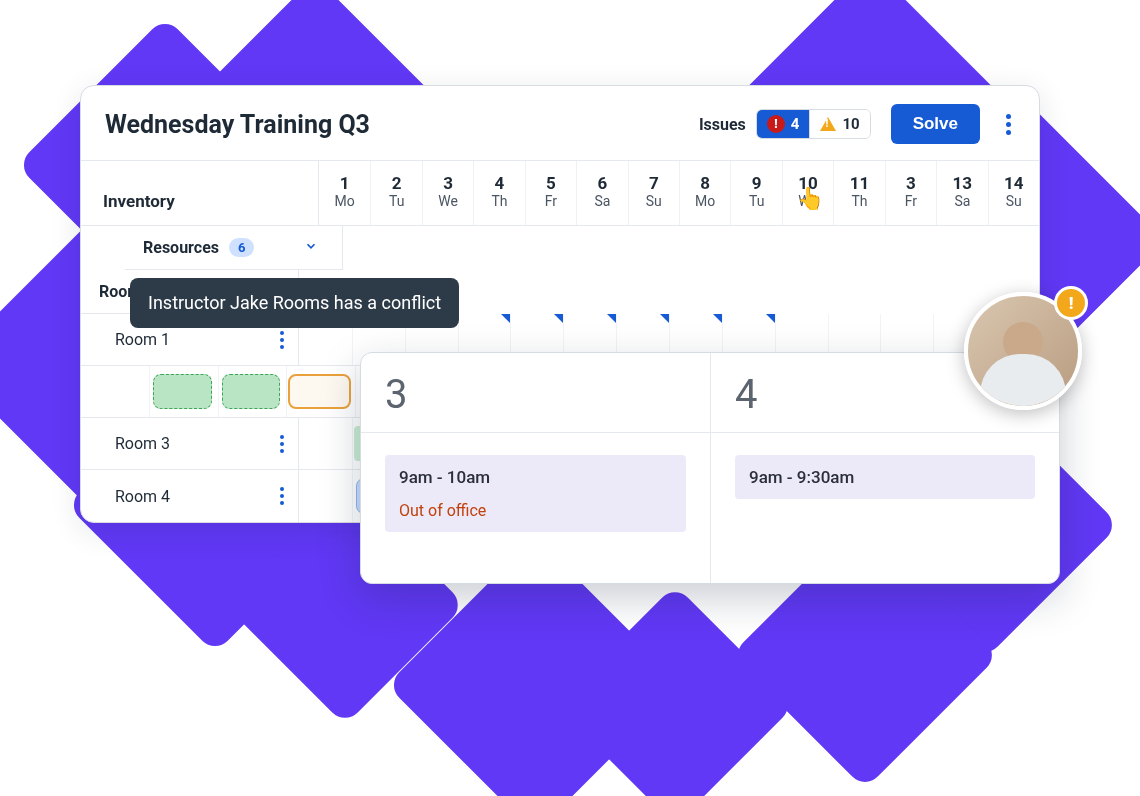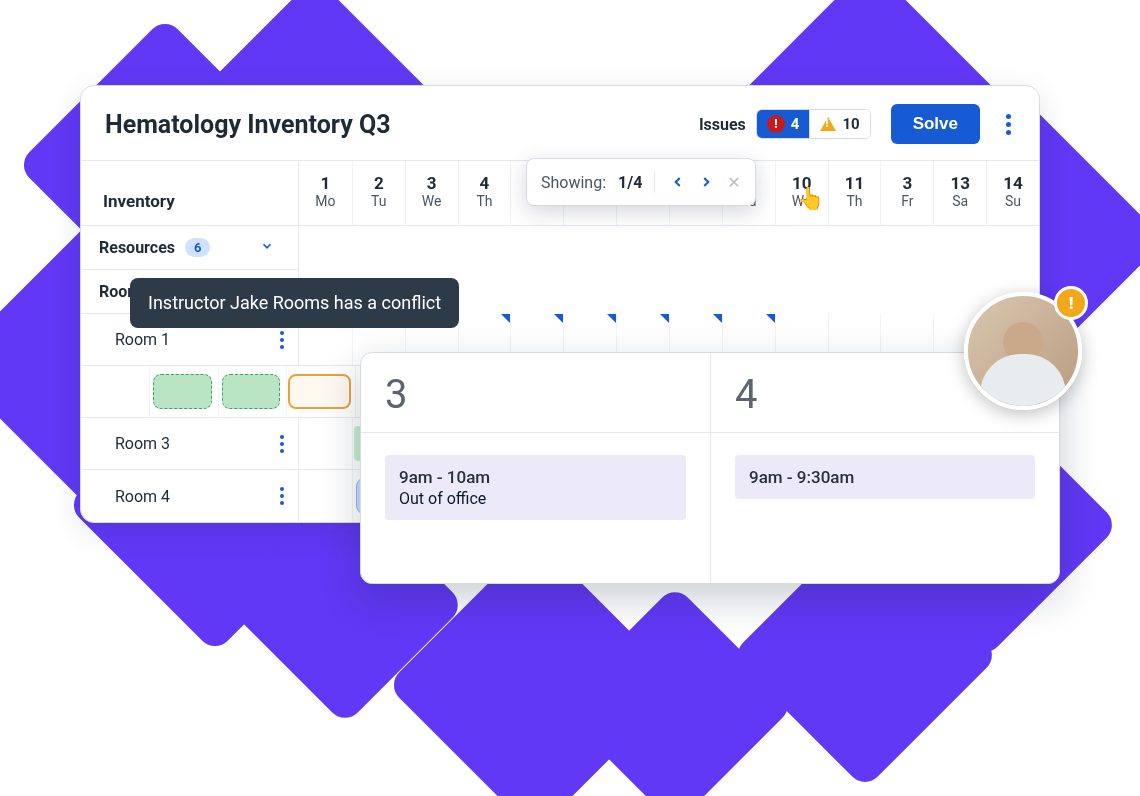--- a/index.html
+++ b/index.html
@@ -51,21 +51,21 @@
   .pill.warning .tri { width:0; height:0; border-left:8px solid transparent; border-right:8px solid transparent; border-bottom:14px solid #f3a81b; position:relative; }
   .pill.warning .tri::after{ content:"!"; position:absolute; left:-3px; top:1px; font-size:10px; color:#fff; font-weight:900;}
   .solve-btn {
     background:#165bd4; color:#fff; font-weight:700; font-size:17px;
     border:none; border-radius:6px; padding:10px 22px; cursor:pointer;
   }
   .kebab { display:flex; flex-direction:column; gap:3px; padding:6px; cursor:pointer;}
   .kebab span{ width:5px; height:5px; border-radius:50%; background:#165bd4; }
   
   .grid-row { display:flex; border-bottom:1px solid #e5e9ee; }
-  .left-col { width:218px; flex:none; border-right:1px solid #e5e9ee; }
+  .left-col { width:238px; flex:none; border-right:1px solid #e5e9ee; }
   .days { flex:1; display:grid; grid-template-columns: repeat(14,1fr); }
   .inventory-label { padding:30px 0 14px 22px; font-size:17px; font-weight:700; color:#1f2a37; }
   .day-cell { text-align:center; padding:12px 0 10px; border-left:1px solid #eef1f5; }
   .day-cell:first-child{ border-left:none;}
   .day-num { font-size:17px; font-weight:700; color:#1f2a37; }
   .day-abbr { font-size:14px; color:#4b5563; }
   .section-row { display:flex; align-items:center; padding:12px 18px; border-bottom:1px solid #e5e9ee; gap:10px; }
   .section-label { font-size:16px; font-weight:700; color:#1f2a37;}
   .badge { background:#cfe1ff; color:#165bd4; font-weight:700; font-size:13px; border-radius:999px; padding:2px 9px; }
   .chevron { color:#165bd4; font-size:14px; margin-left:auto; margin-right:6px; }
@@ -115,21 +115,21 @@
   .detail-head { display:grid; grid-template-columns:1fr 1fr; }
   .dh-col { padding:18px 24px 14px; border-bottom:1px solid #e5e9ee; }
   .dh-col + .dh-col { border-left:1px solid #e5e9ee; }
   .dh-num { font-size:40px; font-weight:400; color:#5c6470; }
   .dh-sub { display:flex; justify-content:space-between; align-items:baseline; color:#5c6470; font-size:17px; margin-top:4px;}
   .detail-body { display:grid; grid-template-columns:1fr 1fr; }
   .db-col { padding:22px 24px 42px; min-height:150px;}
   .db-col + .db-col { border-left:1px solid #e5e9ee; }
   .slot { background:#eceaf8; border-radius:4px; padding:12px 14px; color:#2a2f3a; }
   .slot .time{ font-size:17px; font-weight:500; }
-  .slot .desc{ font-size:16px; color:#0f172a; margin-top:2px;}
+  .slot .desc{ font-size:16px; color:#c2410c; margin-top:14px;}
   
   .avatar-wrap{ position:absolute; right:58px; top:292px; z-index:40; }
   .avatar{ width:118px; height:118px; border-radius:50%; background:linear-gradient(135deg,#d9c7b0,#b89b7f); border:4px solid #fff; box-shadow:0 4px 18px rgba(0,0,0,.25); position:relative; overflow:hidden;}
   .avatar::before{ content:""; position:absolute; left:50%; top:26px; width:40px;height:40px; background:#c9a98a; border-radius:50%; transform:translateX(-50%);} 
   .avatar::after{ content:""; position:absolute; left:50%; bottom:-18px; width:86px;height:70px; background:#e8ecef; border-radius:40px 40px 0 0; transform:translateX(-50%);} 
   .avatar-badge{ position:absolute; right:-6px; top:-6px; width:34px;height:34px; border-radius:50%; background:#f3a81b; display:flex;align-items:center;justify-content:center; border:3px solid #fff;}
   .avatar-badge::after{ content:"!"; color:#fff; font-weight:900; font-size:17px;}
 </style>
 </head>
 <body>
@@ -143,21 +143,21 @@
   <div class="diamond" style="left:760px; top:10px; width:220px;height:220px;"></div>
   <div class="diamond" style="left:900px; top:130px; width:220px;height:220px;"></div>
   <div class="diamond" style="left:890px; top:430px; width:190px;height:190px;"></div>
   <div class="diamond" style="left:770px; top:560px; width:190px;height:190px;"></div>
   <div class="diamond" style="left:430px; top:580px; width:210px;height:210px;"></div>
   <div class="diamond" style="left:590px; top:620px; width:170px;height:170px;"></div>
 </div>
 
 <div class="card">
   <div class="card-header">
-    <div class="title">Hematology Inventory Q3</div>
+    <div class="title">Wednesday Training Q3</div>
     <div class="header-right">
       <div class="issues-wrap">
         <span>Issues</span>
         <div class="issues-pills">
           <div class="pill critical">
             <span class="dot">!</span>
             <span>4</span>
           </div>
           <div class="pill warning">
             <span class="tri"></span>
@@ -167,37 +167,20 @@
       </div>
       <button class="solve-btn">Solve</button>
       <div class="kebab">
           <span></span>
           <span></span>
           <span></span>
         </div>
     </div>
   </div>
 
-  <div class="popover">
-    <span>Showing:</span>
-    <b>1/4</b>
-    <div class="pop-nav">
-      <div class="nav-btn">
-        <svg viewBox="0 0 24 24" width="14" height="14" fill="none" stroke="currentColor" stroke-width="3.5">
-            <polyline points="15 5 8 12 15 19"></polyline>
-          </svg>
-      </div>
-      <div class="nav-btn">
-        <svg viewBox="0 0 24 24" width="14" height="14" fill="none" stroke="currentColor" stroke-width="3.5">
-            <polyline points="9 5 16 12 9 19"></polyline>
-          </svg>
-      </div>
-      <div class="close">✕</div>
-    </div>
-  </div>
   <div class="cursor-hand">👆</div>
 
   <div class="grid-row">
     <div class="left-col inventory-label">Inventory</div>
     <div class="days">
       <div class="day-cell">
           <div class="day-num">1</div>
           <div class="day-abbr">Mo</div>
         </div>
       <div class="day-cell">
@@ -248,21 +231,21 @@
           <div class="day-num">13</div>
           <div class="day-abbr">Sa</div>
         </div>
       <div class="day-cell">
           <div class="day-num">14</div>
           <div class="day-abbr">Su</div>
         </div>
     </div>
   </div>
 
-  <div class="section-row" style="width:218px; border-right:1px solid #e5e9ee;">
+  <div class="section-row" style="width:218px; border-right:1px solid #e5e9ee;margin-left:44px;">
     <span class="section-label">Resources</span>
     <span class="badge">6</span>
     <span class="chevron">
       <svg viewBox="0 0 24 24" fill="none" stroke="currentColor" stroke-width="3">
           <polyline points="6 9 12 15 18 9"></polyline>
         </svg>
     </span>
   </div>
 
   <div class="section-row" style="width:218px; border-right:1px solid #e5e9ee;">

